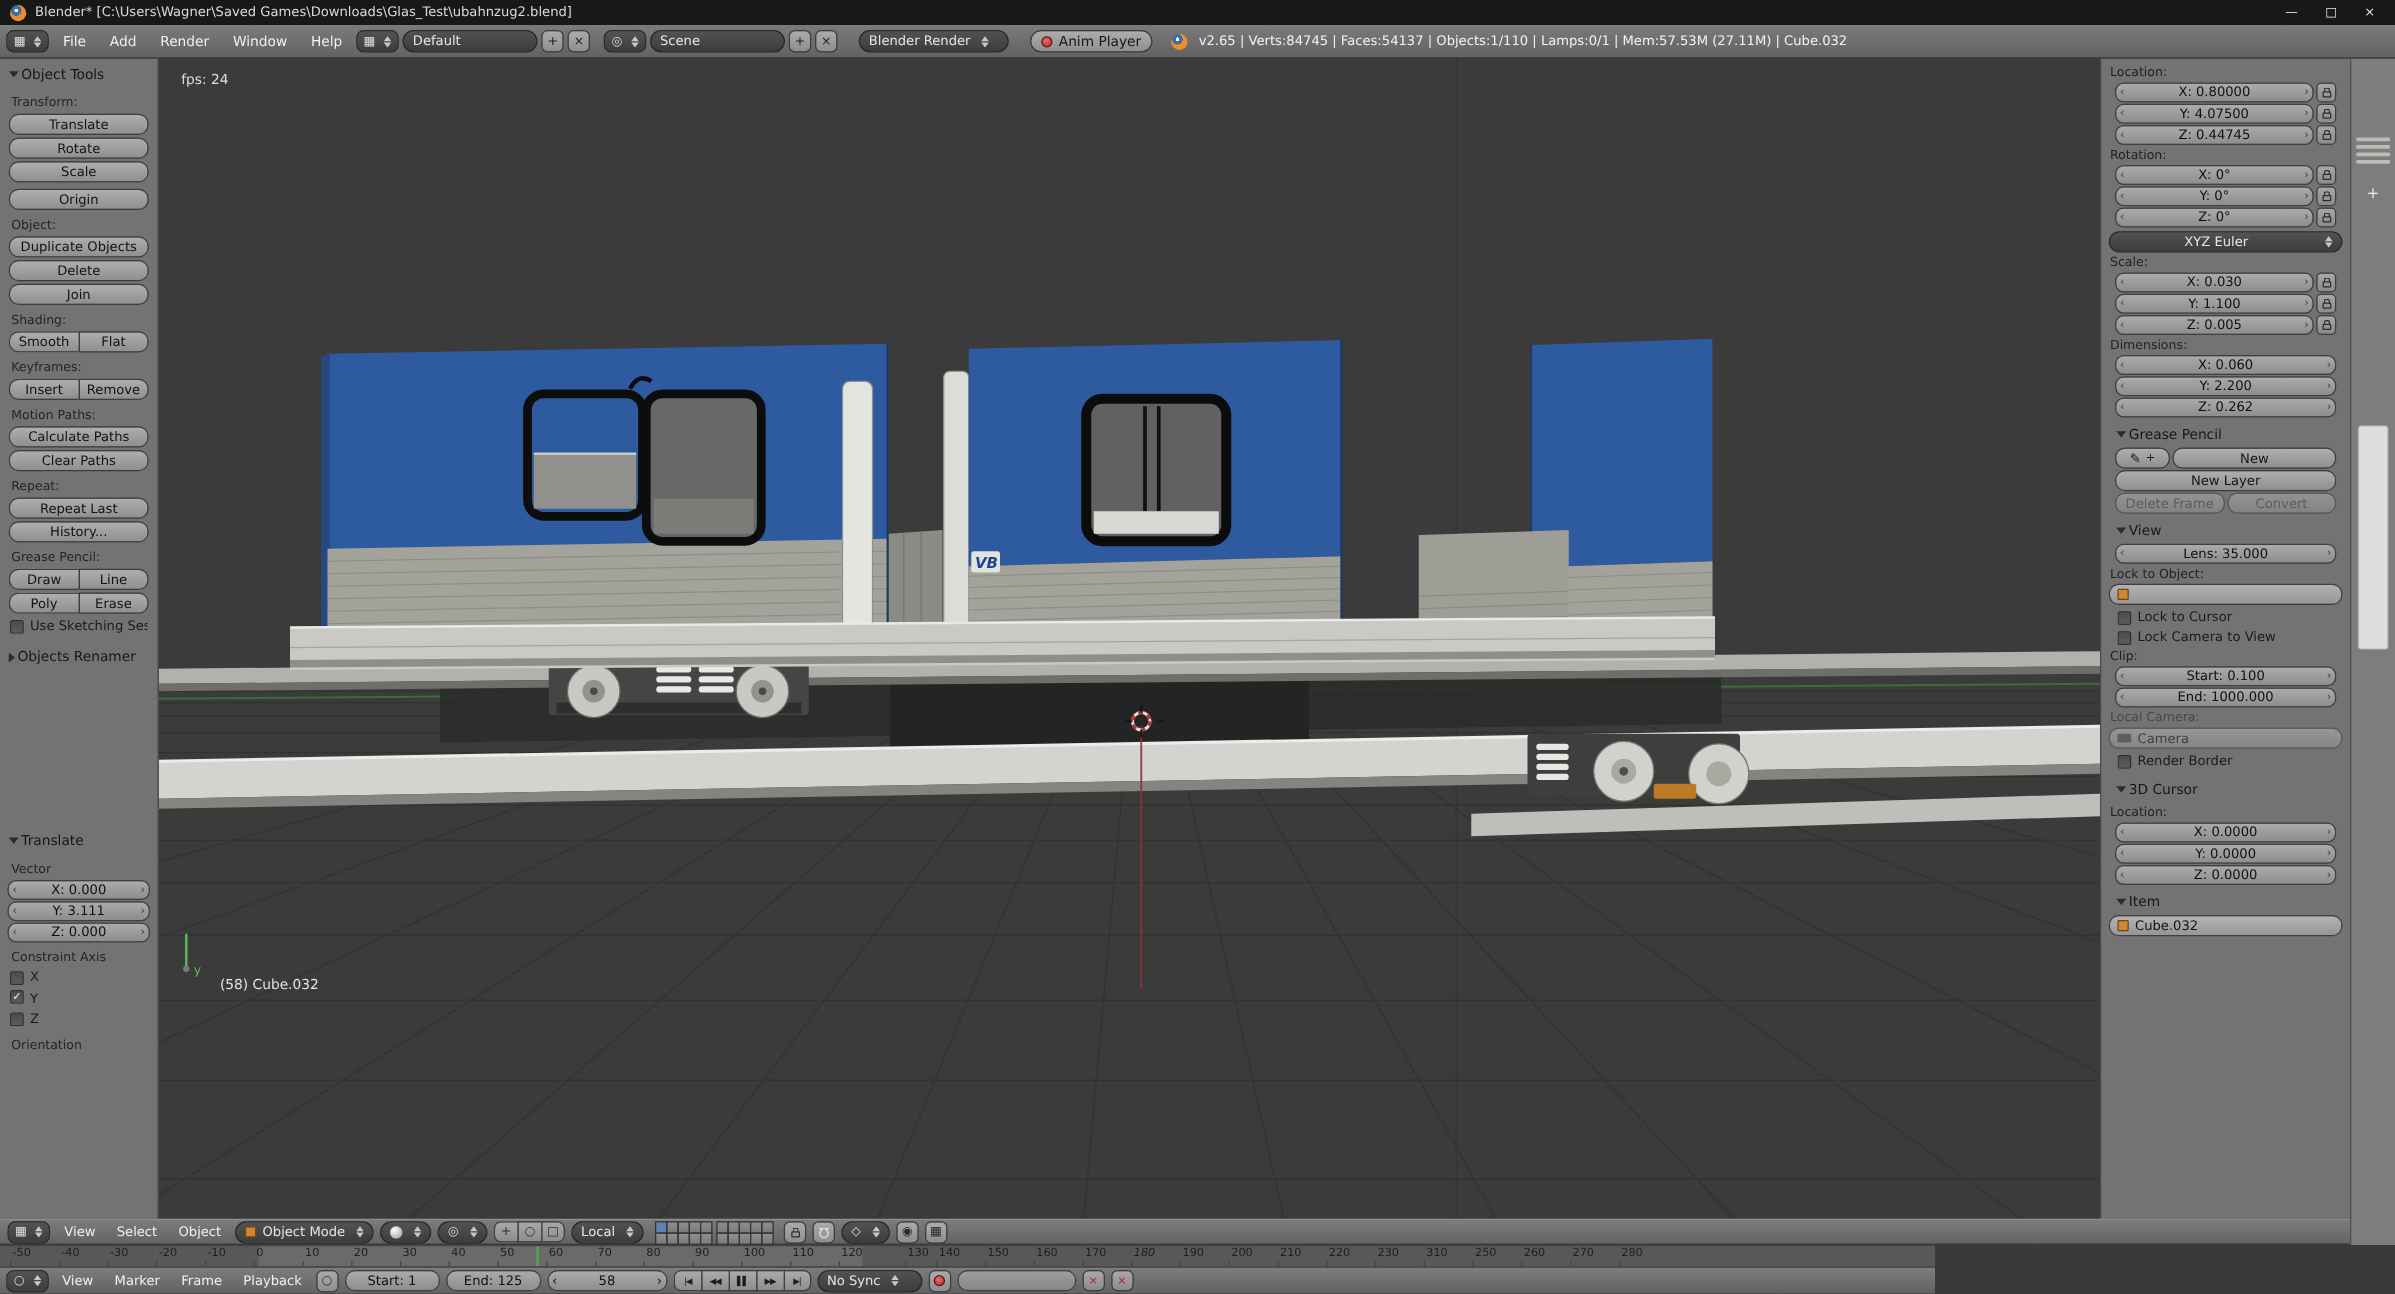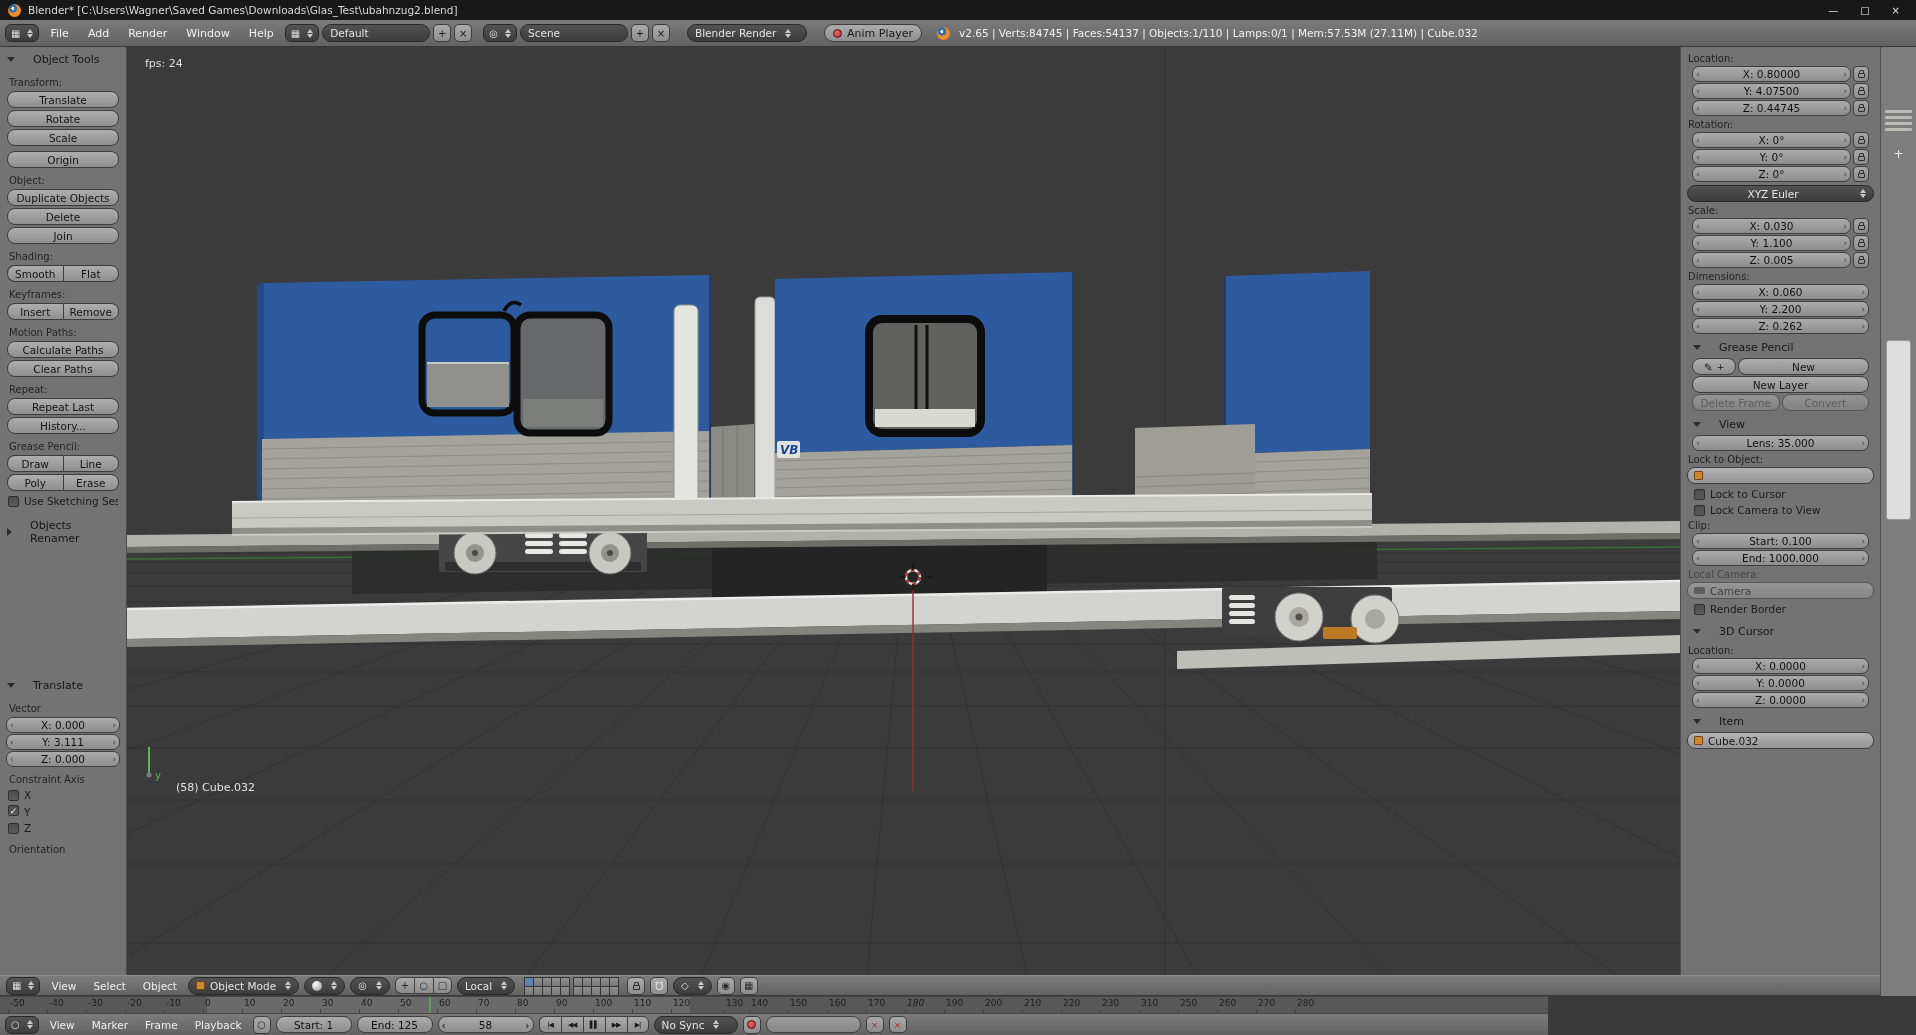--- a/index.html
+++ b/index.html
@@ -19,21 +19,21 @@
   .updn i{width:0;height:0;border-left:3px solid transparent;border-right:3px solid transparent}
   .updn i.u{border-bottom:4px solid #c9c9c9}
   .updn i.d{border-top:4px solid #c9c9c9}
   .sqbtn{width:18px;height:18px;background:linear-gradient(#ababab,#8e8e8e);border:1px solid #3d3d3d;border-radius:5px;color:#1c1c1c;font-size:10px;display:flex;align-items:center;justify-content:center}
   .lightbtn{display:flex;align-items:center;gap:5px;height:18px;background:linear-gradient(#adadad,#8f8f8f);border:1px solid #3d3d3d;border-radius:9px;padding:0 8px;color:#161616}
   .rec{width:9px;height:9px;border-radius:50%;background:radial-gradient(circle at 40% 35%,#e86a6a,#b92a2a);border:1px solid #571212;flex:none}
   #stats{color:#f2f2f2;font-size:10.5px;margin-left:6px;white-space:nowrap}
 
   
   #toolshelf{position:absolute;left:0;top:47px;width:127px;height:928px;background:#737373;border-right:1px solid #4c4c4c;overflow:hidden}
-  .phead{display:flex;align-items:center;gap:18px;color:#161616;font-size:11px;padding:6px 7px 4px}
+  .phead{display:flex;align-items:center;gap:2px;color:#161616;font-size:11px;padding:6px 7px 4px}
   .tri{width:0;height:0;border-left:4px solid transparent;border-right:4px solid transparent;border-top:5px solid #2c2c2c;flex:none}
   .tri.right{border-top:4px solid transparent;border-bottom:4px solid transparent;border-left:5px solid #2c2c2c;border-right:none}
   .slabel{font-size:10px;color:#242424;margin:7px 9px 3px;white-space:nowrap;overflow:hidden}
   .tbtn{display:flex;align-items:center;justify-content:center;height:17px;margin:0 7px 2px;background:linear-gradient(#aeaeae,#8f8f8f);border:1px solid #3d3d3d;border-radius:8px;color:#131313;font-size:10.5px;white-space:nowrap;overflow:hidden}
   .tpair{display:flex;margin:0 7px 2px}
   .tpair .tbtn{flex:1;margin:0;border-radius:0;border-right-width:0}
   .tpair .tbtn:first-child{border-radius:8px 0 0 8px}
   .tpair .tbtn:last-child{border-radius:0 8px 8px 0;border-right-width:1px}
   .chk{display:flex;align-items:center;gap:5px;color:#1b1b1b;font-size:10.5px;margin:4px 8px;white-space:nowrap;overflow:hidden}
   .box{width:11px;height:11px;background:linear-gradient(#4c4c4c,#5c5c5c);border:1px solid #2f2f2f;border-radius:2px;color:#f4f4f4;font-size:9px;line-height:10px;text-align:center;flex:none}

